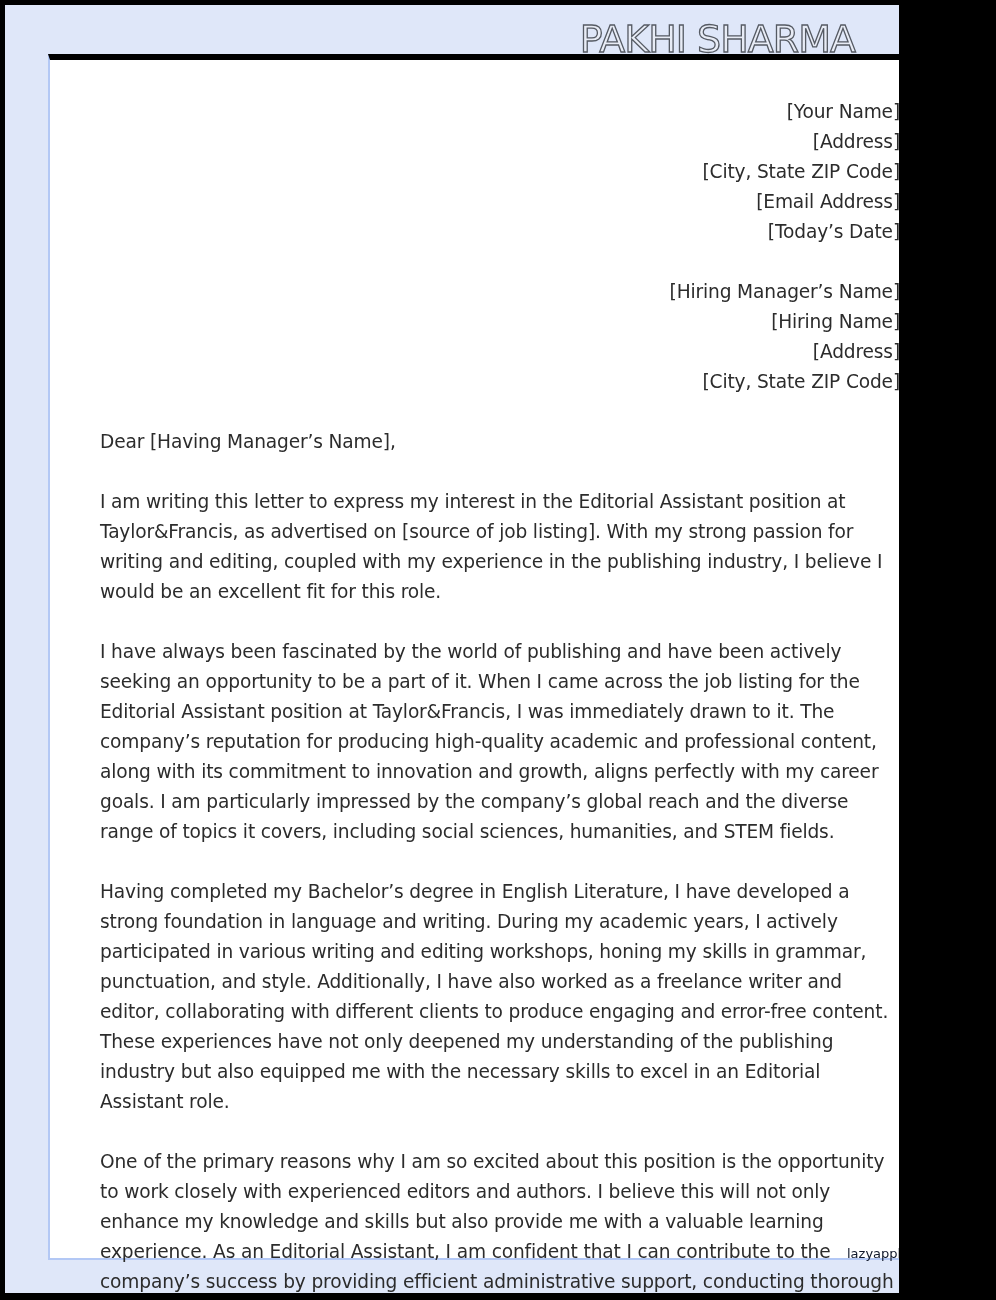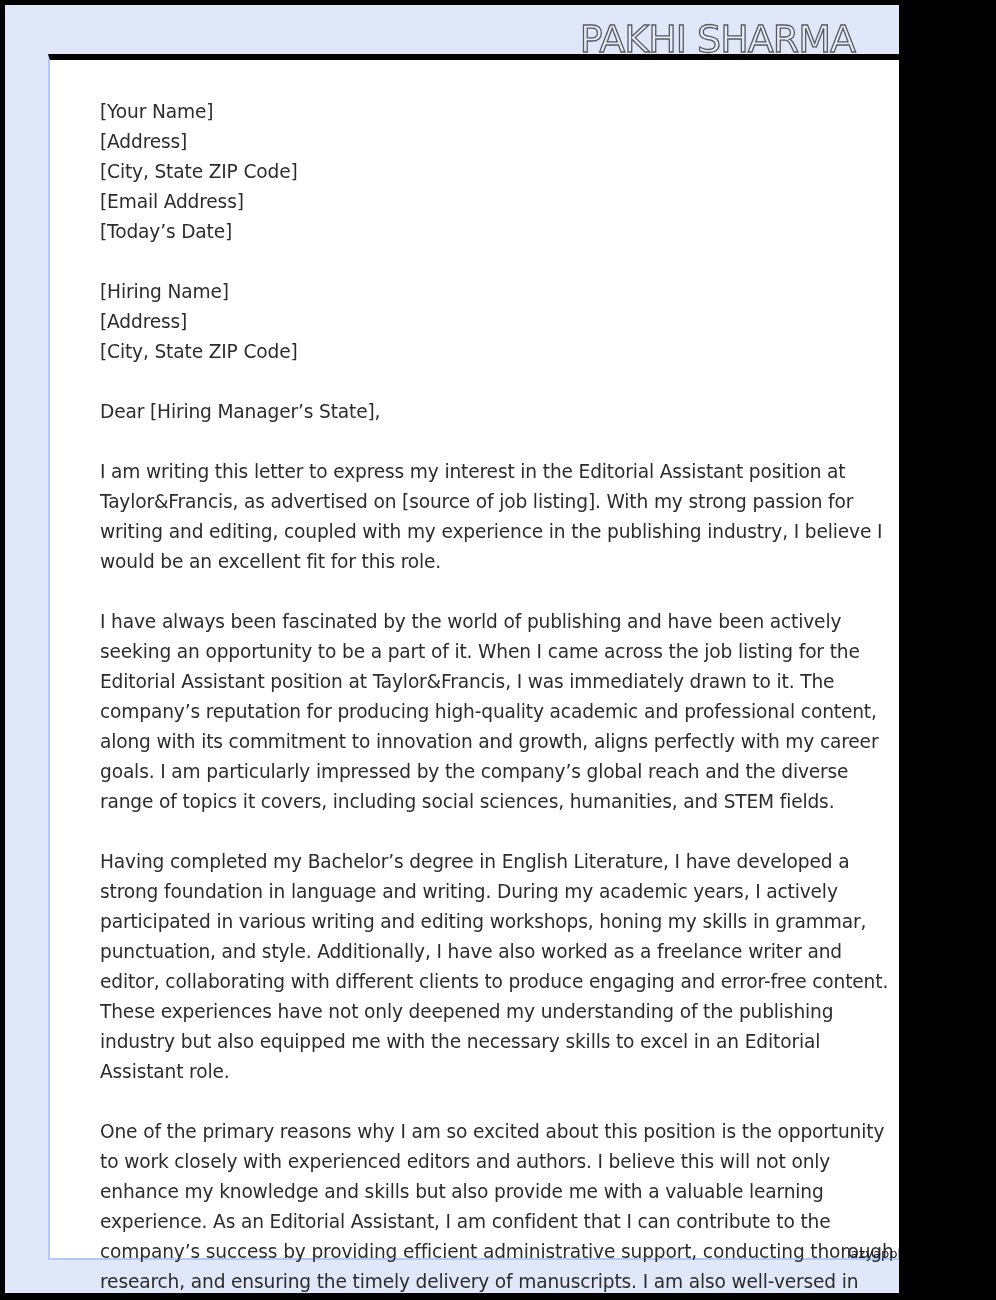--- a/index.html
+++ b/index.html
@@ -28,21 +28,21 @@
     border-right:2px solid #b3c8f5;
     border-bottom:2px solid #b3c8f5;
     box-sizing:border-box;
   }
   .content {
     position:absolute; left:95px; top:92px; width:800px;
     font-size:18.6px; line-height:30px; color:#2c2c2c;
     letter-spacing:-0.15px;
   }
   .content p { margin:0 0 30px 0; }
-  .block-line { display:block; }
+  .block-line { display:block;text-align:right; }
   .watermark {
     position:absolute; left:842px; top:1240px;
     font-size:13px; color:#0f172a; line-height:18px;
   }
 </style>
 </head>
 <body>
 
 <div class="frame">
   <div class="name-title">PAKHI SHARMA</div>
@@ -50,25 +50,26 @@
 
   <div class="content">
     <p>
       <span class="block-line">[Your Name]</span>
       <span class="block-line">[Address]</span>
       <span class="block-line">[City, State ZIP Code]</span>
       <span class="block-line">[Email Address]</span>
       <span class="block-line">[Today’s Date]</span>
     </p>
     <p>
+      <span class="block-line">[Hiring Manager’s Name]</span>
       <span class="block-line">[Hiring Name]</span>
       <span class="block-line">[Address]</span>
       <span class="block-line">[City, State ZIP Code]</span>
     </p>
-    <p>Dear [Hiring Manager’s State],</p>
+    <p>Dear [Having Manager’s Name],</p>
     <p>I am writing this letter to express my interest in the Editorial Assistant position at Taylor&amp;Francis, as advertised on [source of job listing]. With my strong passion for writing and editing, coupled with my experience in the publishing industry, I believe I would be an excellent fit for this role.</p>
     <p>I have always been fascinated by the world of publishing and have been actively seeking an opportunity to be a part of it. When I came across the job listing for the Editorial Assistant position at Taylor&amp;Francis, I was immediately drawn to it. The company’s reputation for producing high-quality academic and professional content, along with its commitment to innovation and growth, aligns perfectly with my career goals. I am particularly impressed by the company’s global reach and the diverse range of topics it covers, including social sciences, humanities, and STEM fields.</p>
     <p>Having completed my Bachelor’s degree in English Literature, I have developed a strong foundation in language and writing. During my academic years, I actively participated in various writing and editing workshops, honing my skills in grammar, punctuation, and style. Additionally, I have also worked as a freelance writer and editor, collaborating with different clients to produce engaging and error-free content. These experiences have not only deepened my understanding of the publishing industry but also equipped me with the necessary skills to excel in an Editorial Assistant role.</p>
     <p>One of the primary reasons why I am so excited about this position is the opportunity to work closely with experienced editors and authors. I believe this will not only enhance my knowledge and skills but also provide me with a valuable learning experience. As an Editorial Assistant, I am confident that I can contribute to the company’s success by providing efficient administrative support, conducting thorough research, and ensuring the timely delivery of manuscripts. I am also well-versed in various publishing tools, such</p>
   </div>
 
   <div class="watermark">lazyapply.com</div>
 </div>
 
 </body></html>

